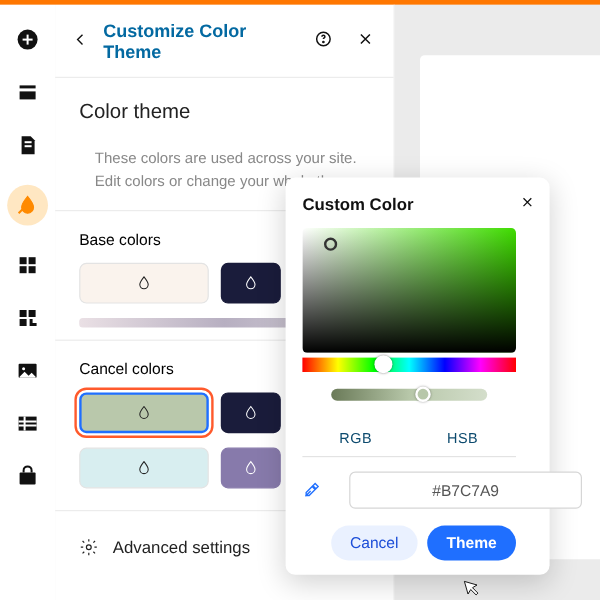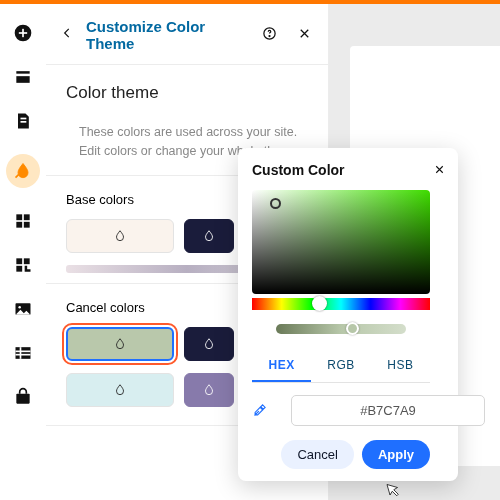--- a/index.html
+++ b/index.html
@@ -45,21 +45,21 @@
 .shade .sthumb { position:absolute; top:-2px; left:70px; width:13px; height:13px; border-radius:50%; background:#b7c7a9; border:2px solid #fff; box-shadow:0 0 2px rgba(0,0,0,.4);}
 .tabs { display:flex; margin-top:16px; border-bottom:1px solid #e3e3e3; }
 .tab { flex:1; text-align:center; font-size:12px; padding:8px 0; color:#0c4a6e; cursor:pointer; letter-spacing:.5px;}
 .tab.active { color:#1f6fff; border-bottom:2px solid #1f6fff; font-weight:600;}
 .hexrow { display:flex; align-items:center; gap:24px; margin-top:12px; }
 .eyedrop { width:22px; height:22px; display:flex; align-items:center; justify-content:center; cursor:pointer;}
 .eyedrop svg { width:15px; height:15px; stroke:#1f6fff; fill:none; stroke-width:1.8;}
 .hexin { flex:1; border:1px solid #d6d6d6; border-radius:5px; padding:7px 8px; font-size:13px; text-align:center; color:#555; }
 .actions { display:flex; justify-content:flex-end; gap:8px; margin-top:14px; align-items:center;}
 .btn { padding:7px 16px; border-radius:18px; font-size:13px; cursor:pointer; border:none; }
-.btn.cancel { background:#eaf1ff; color:#0f172a; }
+.btn.cancel { background:#eaf1ff; color:#1d4ed8; }
 .btn.apply { background:#1f6fff; color:#fff; font-weight:600; position:relative;}
 .cursor { position:absolute; top:483px; left:384px; pointer-events:none; }
 .cursor svg { width:18px; height:18px; }
 .canvas { position:absolute; top:4px; left:329px; right:0; bottom:0; background:#ebebeb; }
 .canvas .inner { position:absolute; top:42px; right:0; width:150px; height:420px; background:#fff; border-radius:4px 0 0 4px;}
 </style>
 </head>
 <body>
 
 <div class="topbar"></div>
@@ -189,52 +189,58 @@
           <path d="M12 3c4 5 6 8 6 11a6 6 0 01-12 0c0-3 2-6 6-11z" fill="none" stroke="#222" stroke-width="1.5"></path>
         </svg>
       </div>
     <div class="swatch purp">
         <svg viewBox="0 0 24 24">
           <path d="M12 3c4 5 6 8 6 11a6 6 0 01-12 0c0-3 2-6 6-11z" fill="none" stroke="#fff" stroke-width="1.5"></path>
         </svg>
       </div>
   </div>
   <div class="divider"></div>
+  <div class="adv">
+    <svg viewBox="0 0 24 24">
+        <circle cx="12" cy="12" r="3"></circle>
+        <path d="M12 2v3M12 19v3M4.2 4.2l2.1 2.1M17.7 17.7l2.1 2.1M2 12h3M19 12h3M4.2 19.8l2.1-2.1M17.7 6.3l2.1-2.1"></path>
+      </svg>
+    <span>Advanced settings</span>
+  </div>
 </div>
 
 <div class="popup">
   <h3>Custom Color</h3>
   <span class="close"><svg viewBox="0 0 24 24">
         <path d="M6 6l12 12M18 6L6 18"></path>
       </svg></span>
   <div class="satval">
       <div class="thumb"></div>
     </div>
   <div class="hue">
       <div class="hthumb"></div>
     </div>
   <div class="shade">
       <div class="sthumb"></div>
     </div>
   <div class="tabs">
-    <div class="tab active">HEX</div>
     <div class="tab">RGB</div>
     <div class="tab">HSB</div>
   </div>
   <div class="hexrow">
     <span class="eyedrop">
         <svg viewBox="0 0 24 24">
           <path d="M4 20l7-7M17 3l4 4-3 3-4-4zM13 7l4 4-8 8H5v-4z"></path>
         </svg>
       </span>
     <input class="hexin" value="#B7C7A9" style="">
   </div>
   <div class="actions">
     <button class="btn cancel">Cancel</button>
-    <button class="btn apply">Apply</button>
+    <button class="btn apply">Theme</button>
   </div>
 </div>
 
 <div class="cursor">
   <svg viewBox="0 0 24 24">
       <path d="M4 2l4 14 3-5 6 6 2-2-6-6 5-3z" fill="#fff" stroke="#000" stroke-width="1"></path>
     </svg>
 </div>
 
 </body></html>

